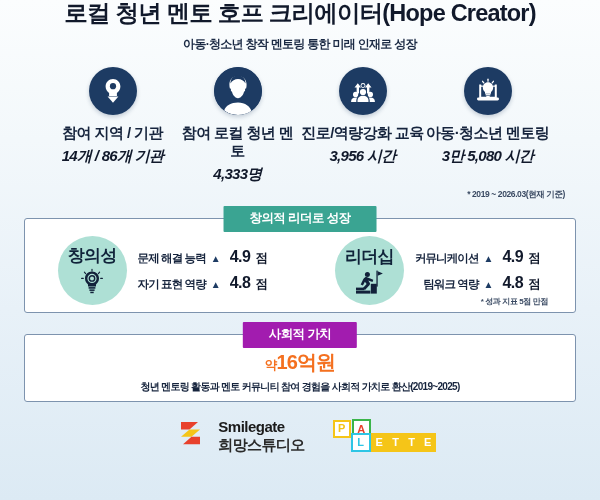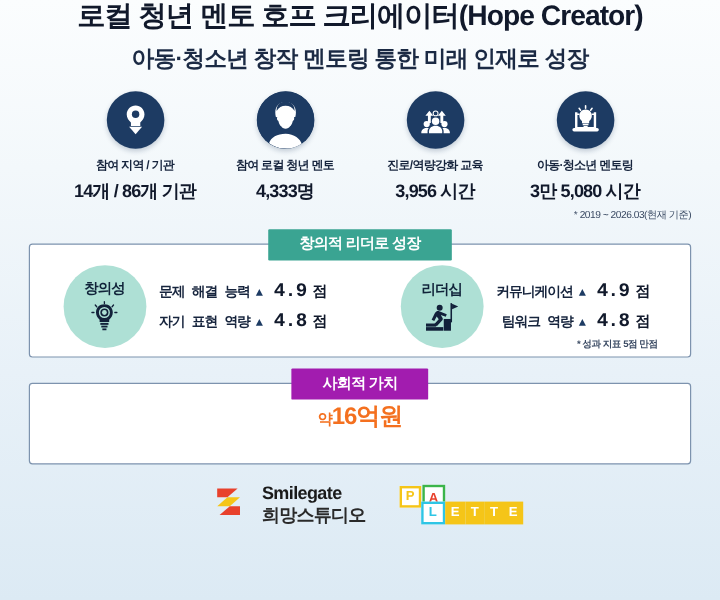--- a/index.html
+++ b/index.html
@@ -12,43 +12,43 @@
   }
   .page{position:relative;width:600px;height:500px;}
 
   
   .hdr{text-align:center;}
   .hdr h1{
     margin:0;font-size:23.5px;font-weight:bold;letter-spacing:-0.8px;
     color:#11192b;line-height:1.15;
   }
   .hdr h2{
-    margin:9px 0 0 0;font-size:19px;font-weight:bold;letter-spacing:-0.7px;
+    margin:9px 0 0 0;font-size:12px;font-weight:bold;letter-spacing:-0.7px;
     color:#1b2a44;
   }
 
   
   .kpis{
     margin-top:14px;display:flex;justify-content:center;align-items:flex-start;
     gap:0px;
   }
   .kpi{width:125px;text-align:center;}
   .kpi .badge{
     width:48px;height:48px;border-radius:50%;
     background:#1d3b63;margin:0 auto 9px auto;
     display:flex;align-items:center;justify-content:center;
     box-shadow:0 2px 4px rgba(20,45,80,.22);
     overflow:hidden;
   }
   .kpi .badge svg{display:block;}
-  .kpi .lbl{font-size:10px;font-weight:bold;color:#16243d;letter-spacing:-0.6px;line-height:1.2;}
-  .kpi .val{font-size:15px;font-weight:bold;color:#11192b;letter-spacing:-0.7px;margin-top:5px;}
+  .kpi .lbl{font-size:15px;font-weight:bold;color:#16243d;letter-spacing:-0.6px;line-height:1.2;}
+  .kpi .val{font-size:15px;font-weight:bold;color:#11192b;letter-spacing:-0.7px;margin-top:5px;font-style:italic;}
   .note{
-    text-align:right;padding-right:24px;margin-top:5px;
-    font-size:8.5px;font-weight:normal;color:#3a4a63;letter-spacing:-0.4px;
+    text-align:right;padding-right:35px;margin-top:5px;
+    font-size:8.5px;font-weight:bold;color:#3a4a63;letter-spacing:-0.4px;
   }
 
   
   .panel{
     position:relative;margin:0 24px;background:#ffffff;
     border:1.4px solid #7d93ae;border-radius:3px;
   }
   .panel .tag{
     position:absolute;top:-13px;left:50%;transform:translateX(-50%);
     padding:4px 26px 5px 26px;border-radius:1px;
@@ -60,23 +60,23 @@
 
   
   #creative-panel{margin-top:17px;height:93px;}
   .crow{display:flex;height:100%;align-items:center;padding-top:9px;box-sizing:border-box;}
   .chalf{flex:1;display:flex;align-items:center;justify-content:center;gap:11px;}
   .circle{
     width:69px;height:69px;border-radius:50%;background:#aee0d5;
     display:flex;flex-direction:column;align-items:center;justify-content:center;
     flex:none;
   }
-  .circle .ctitle{font-size:12px;font-weight:bold;color:#10233a;letter-spacing:-0.8px;margin-bottom:1px;}
+  .circle .ctitle{font-size:17px;font-weight:bold;color:#10233a;letter-spacing:-0.8px;margin-bottom:1px;}
   .circle svg{display:block;}
-  .metrics{display:flex;flex-direction:column;gap:7px;font-family:Liberation Mono, monospace;}
+  .metrics{display:flex;flex-direction:column;gap:7px;}
   .metric{display:flex;align-items:baseline;justify-content:flex-end;gap:5px;white-space:nowrap;}
   .metric .mname{font-size:11.5px;font-weight:bold;color:#16243d;letter-spacing:-0.9px;}
   .metric .marrow{font-size:10px;color:#1d3b63;line-height:1;}
   .metric .mval{font-size:16px;font-weight:bold;color:#11192b;letter-spacing:-0.5px;margin-left:4px;}
   .metric .munit{font-size:12.5px;font-weight:bold;color:#11192b;letter-spacing:-0.6px;}
   .panel-note{
     position:absolute;right:27px;bottom:5px;
     font-size:8px;font-weight:bold;color:#3a4a63;letter-spacing:-0.4px;
   }
 
@@ -259,20 +259,21 @@
     </div>
 
     <div class="panel-note">* 성과 지표 5점 만점</div>
   </div>
 
   <div class="panel" id="social-panel">
     <div class="tag tag-orange">사회적 가치</div>
     <div class="soc-amt">
       <span class="approx">약</span><span class="big">16억</span><span class="unit">원</span>
     </div>
+    <div class="soc-desc">청년 멘토링 활동과 멘토 커뮤니티 참여 경험을 사회적 가치로 환산(2019~2025)</div>
   </div>
 
   <div class="footer">
 
     <div class="sg">
       <span>
         <svg width="30" height="30" viewBox="0 0 30 30">
           <path fill="#e8412c" d="M2 4h17l-8.5 7.4H2z"></path>
           <path fill="#f5c518" d="M10.5 11.4H21l-8.5 7.4H2z"></path>
           <path fill="#e8412c" d="M12.5 18.8H21v7.4H4z"></path>

